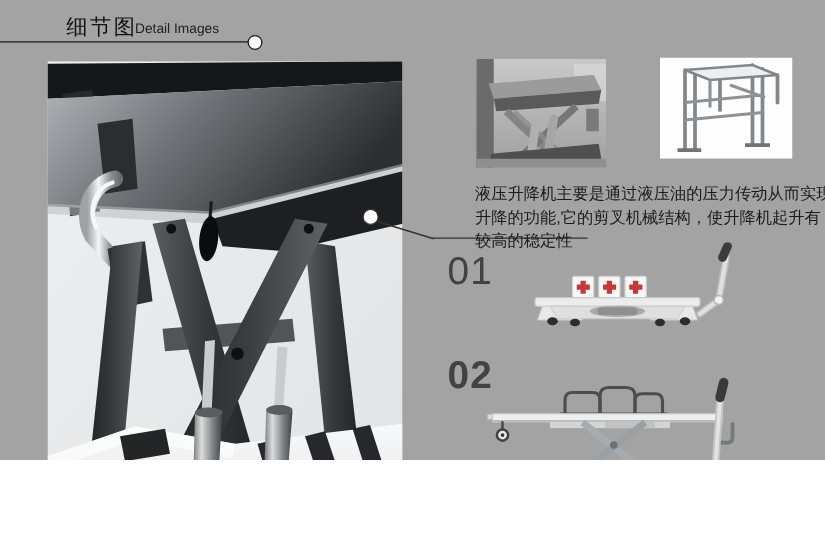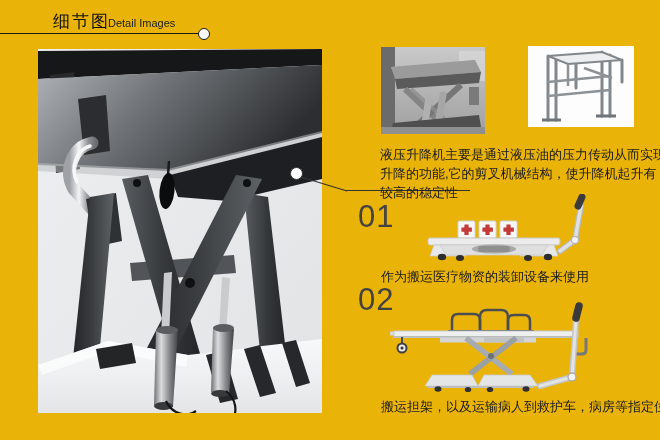--- a/index.html
+++ b/index.html
@@ -1,17 +1,17 @@
 <!DOCTYPE html>
 <html><head>
 <meta charset="utf-8">
 <style>
   html,body { margin:0; padding:0; background:#ffffff; }
   .canvas {
-    position:relative; width:660px; height:440px; background:#eab308;
+    position:relative; width:660px; height:368px; background:#a3a3a3;
     font-family:"Liberation Sans","DejaVu Sans",sans-serif; overflow:hidden;
     color:#1c1c1c;
   }
   
   .hdr-zh { position:absolute; left:53px; top:10px; font-size:17px; letter-spacing:2px; color:#111; }
   .hdr-en { position:absolute; left:108px; top:17px; font-size:11px; color:#222; }
   .hdr-line { position:absolute; left:0; top:33px; width:199px; height:0; border-top:1.4px solid #1a1a1a; }
   .hdr-circle { position:absolute; left:198px; top:28px; width:10px; height:10px;
     border:1.4px solid #1a1a1a; border-radius:50%; background:#fff; }
   
@@ -21,21 +21,21 @@
   
   .callout-circle { position:absolute; left:290px; top:167px; width:11px; height:11px;
     border:1.3px solid #333; border-radius:50%; background:#fff; z-index:4; }
   .callout-diag { position:absolute; left:299px; top:174px; width:49px; height:18px; z-index:3; }
   .callout-hline { position:absolute; left:346px; top:190px; width:124px; height:0; border-top:1.1px solid #333; }
   
   .desc { position:absolute; left:380px; top:132px; width:288px; font-size:13px;
     line-height:19px; color:#1b1b1b; }
   .num { position:absolute; font-size:31px; color:#424242; letter-spacing:1px; font-weight:400; }
   .num-01 { left:358px; top:199px;text-align:center; }
-  .num-02 { left:358px; top:282px; }
+  .num-02 { left:358px; top:282px;font-weight:bold; }
   .img01 { position:absolute; left:420px; top:194px; width:180px; height:68px; }
   .img02 { position:absolute; left:388px; top:298px; width:217px; height:95px; }
   .cap { position:absolute; font-size:13px; color:#1b1b1b; white-space:nowrap; }
   .cap01 { left:381px; top:268px; }
   .cap02 { left:381px; top:398px; }
 </style>
 </head>
 <body>
 
 <div class="canvas">
@@ -218,21 +218,20 @@
         <ellipse cx="108" cy="64" rx="4" ry="3"></ellipse>
         <ellipse cx="128" cy="63" rx="4.2" ry="3.2"></ellipse>
       </g>
 
       <path d="M140,57 L155,46 L161,12" stroke="#b9babb" stroke-width="6" fill="none" stroke-linecap="round" stroke-linejoin="round"></path>
       <path d="M140,57 L155,46 L161,12" stroke="#dfe0e1" stroke-width="3.5" fill="none" stroke-linecap="round" stroke-linejoin="round"></path>
       <circle cx="155" cy="46" r="3.6" fill="#f2f2f2" stroke="#b5b5b5" stroke-width="1.2"></circle>
       <line x1="158" y1="12" x2="162" y2="3" stroke="#3b3b3b" stroke-width="7" stroke-linecap="round"></line>
     </svg>
   </div>
-  <span class="cap cap01">作为搬运医疗物资的装卸设备来使用</span>
 
   <span class="num num-02">02</span>
   <div class="img02">
     <svg viewBox="0 0 217 95" width="217" height="95">
 
       <g fill="none" stroke="#4b4e51" stroke-width="2.5">
         <path d="M64,33 V22 Q64,16 70,16 H86 Q92,16 92,22 V33"></path>
         <path d="M92,33 V19 Q92,12 99,12 H113 Q120,12 120,19 V33"></path>
         <path d="M120,33 V22 Q120,17 126,17 H136 Q142,17 142,23 V33"></path>
         <line x1="60" y1="33" x2="146" y2="33" stroke-width="2"></line>

